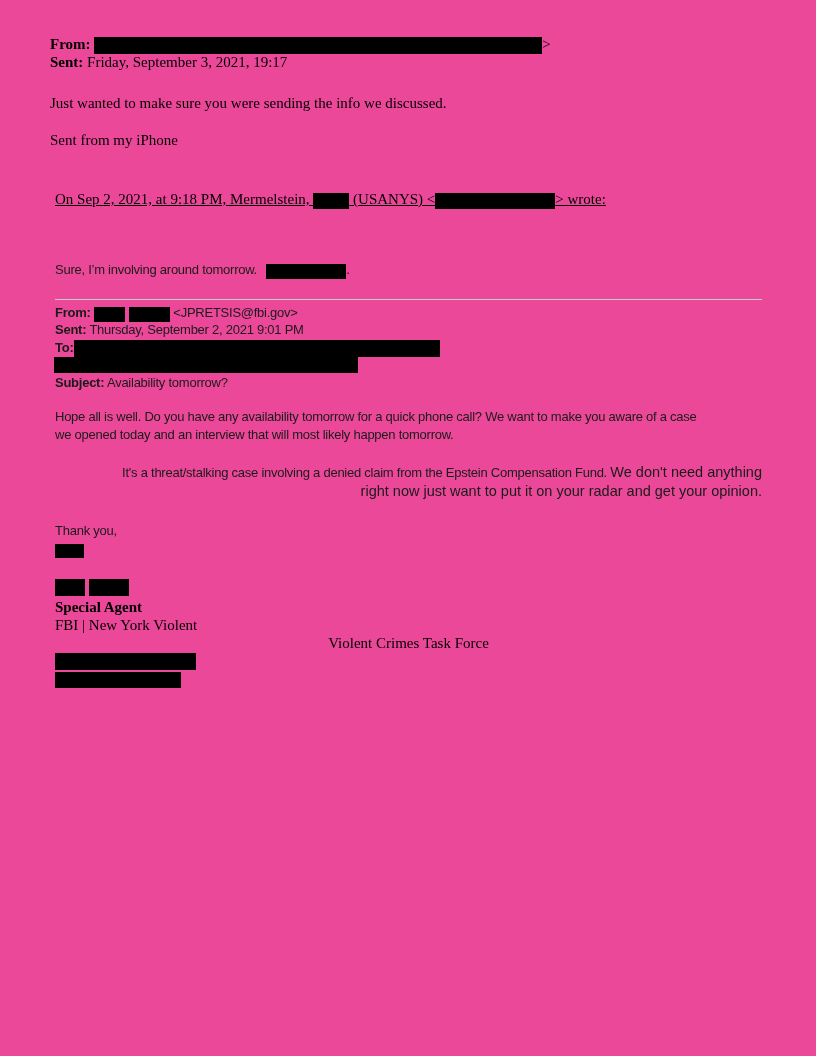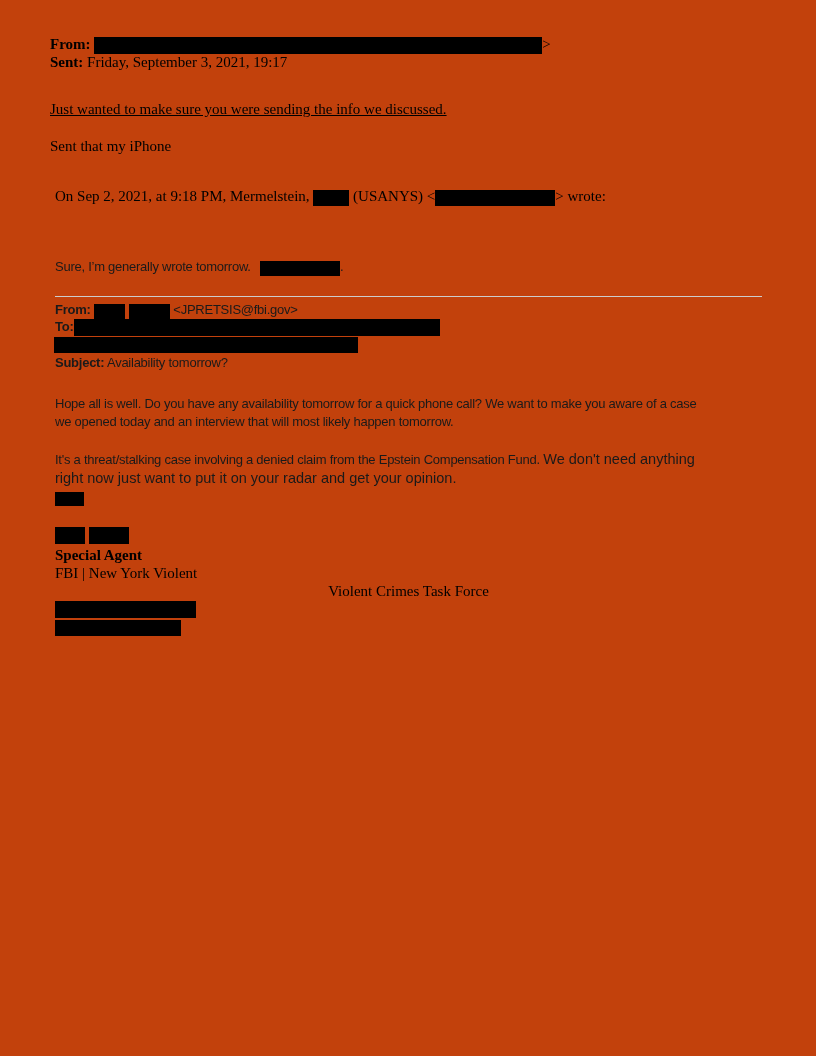--- a/index.html
+++ b/index.html
@@ -2,21 +2,21 @@
 <html style="--redaction: #000000; --divider: #cccccc;"><head>
 <meta charset="utf-8">
 <style>
   :root { --redaction:#000000; --divider:#cccccc; }
   * { box-sizing: border-box; }
   html, body { margin:0; padding:0; background:#ffffff; }
   .page {
     position: relative;
     width: 816px;
     height: 1056px;
-    background: #c2410c;
+    background: #ec4899;
     padding: 36px 54px 0 50px;
     overflow: hidden;
   }
   .serif {
     font-family: "Liberation Serif", "DejaVu Serif", serif;
     font-size: 15px;
     line-height: 17.5px;
     color: #000000;
   }
   .sans {
@@ -37,64 +37,67 @@
   .bar-block { display: block; background: var(--redaction); }
   .quoted { margin-left: 5px; }
   .divider {
     border: none;
     border-top: 1px solid var(--divider);
     width: 707px;
     margin: 20px 0 4px 0;
   }
   .pre { white-space: pre-line; }
   .big { font-size: 14.5px; letter-spacing: 0; }
-  .body-line { margin-top: 30px; text-decoration: underline; }
+  .body-line { margin-top: 24px; }
   .iphone-line { margin-top: 19px; }
-  .attribution { margin-top: 33px; }
+  .attribution { margin-top: 42px; text-decoration: underline; }
   .reply-line { margin-top: 52px; }
   .greeting { margin-top: 21px; }
-  .para1 { margin-top: 24px; }
-  .para2 { margin-top: 19px; }
+  .para1 { margin-top: 16px; }
+  .para2 { margin-top: 19px; text-align: right; }
   .closing { margin-top: 21px; }
   .sig-serif { margin-top: 2px; }
 </style>
 </head>
 <body>
 
 <div class="page">
 
   <div class="serif">
     <div class="hdr-row">
       <span class="b">From:</span>
       <span class="bar" style="width:448px;height:17px;"></span><span>&gt;</span>
     </div>
     <div class="hdr-row">
       <span class="b">Sent:</span><span> Friday, September 3, 2021, 19:17</span>
     </div>
   </div>
 
   <div class="serif body-line">Just wanted to make sure you were sending the info we discussed.</div>
-  <div class="serif iphone-line">Sent that my iPhone</div>
+  <div class="serif iphone-line">Sent from my iPhone</div>
 
   <div class="quoted">
 
     <div class="serif attribution">
       <span>On Sep 2, 2021, at 9:18 PM, Mermelstein, </span><span class="bar" style="width:36px;height:16px;"></span><span> (USANYS) &lt;</span><span class="bar" style="width:120px;height:16px;"></span><span>&gt; wrote:</span>
     </div>
 
     <div class="sans reply-line">
-      <span>Sure, I’m generally wrote tomorrow. </span><span class="bar" style="width:80px;height:15px;margin-left:6px;"></span><span>.</span>
+      <span>Sure, I’m involving around tomorrow. </span><span class="bar" style="width:80px;height:15px;margin-left:6px;"></span><span>.</span>
     </div>
 
     <hr class="divider">
 
     <div class="sans">
       <div class="hdr-row">
         <span class="b">From:</span>
         <span class="bar" style="width:31px;height:15px;margin-right:4px;"></span><span class="bar" style="width:41px;height:15px;"></span><span> &lt;JPRETSIS@fbi.gov&gt;</span>
+      </div>
+      <div class="hdr-row">
+        <span class="b">Sent:</span><span> Thursday, September 2, 2021 9:01 PM</span>
       </div>
       <div class="hdr-row">
         <span class="b">To:</span><span class="bar" style="width:366px;height:17px;"></span>
       </div>
       <div class="hdr-row" style="padding:1px 0;">
         <span class="bar-block" style="width:304px;height:16px;margin-left:-1px;"></span>
       </div>
       <div class="hdr-row">
         <span class="b">Subject:</span><span> Availability tomorrow?</span>
       </div>
@@ -102,20 +105,21 @@
 
 
     <div class="sans para1 pre">Hope all is well. Do you have any availability tomorrow for a quick phone call? We want to make you aware of a case
 we opened today and an interview that will most likely happen tomorrow.</div>
 
     <div class="sans para2">
       <span class="pre">It's a threat/stalking case involving a denied claim from the Epstein Compensation Fund. </span><span class="pre big">We don't need anything
 right now just want to put it on your radar and get your opinion.</span>
     </div>
 
+    <div class="sans closing">Thank you,</div>
     <span class="bar-block" style="width:29px;height:14px;margin-top:4px;"></span>
 
     <div style="margin-top:21px;height:17px;">
       <span class="bar" style="width:30px;height:17px;margin-right:4px;margin-bottom:0;vertical-align:top;"></span><span class="bar" style="width:40px;height:17px;margin-bottom:0;vertical-align:top;"></span>
     </div>
 
     <div class="serif sig-serif">
       <div class="hdr-row" style="line-height:18px;font-weight:bold;">Special Agent</div>
       <div class="hdr-row" style="line-height:18px;">FBI | New York Violent</div>
       <div class="hdr-row" style="line-height:18px;text-align:center;">Violent Crimes Task Force</div>

